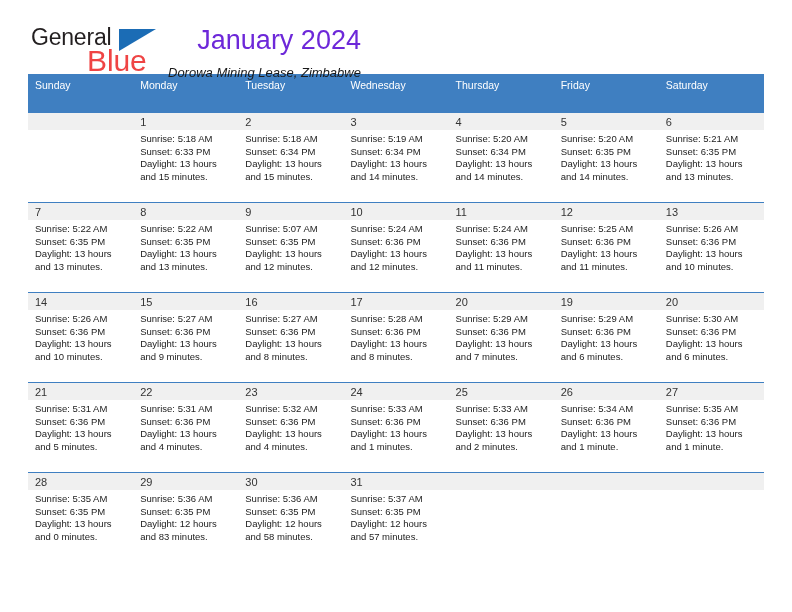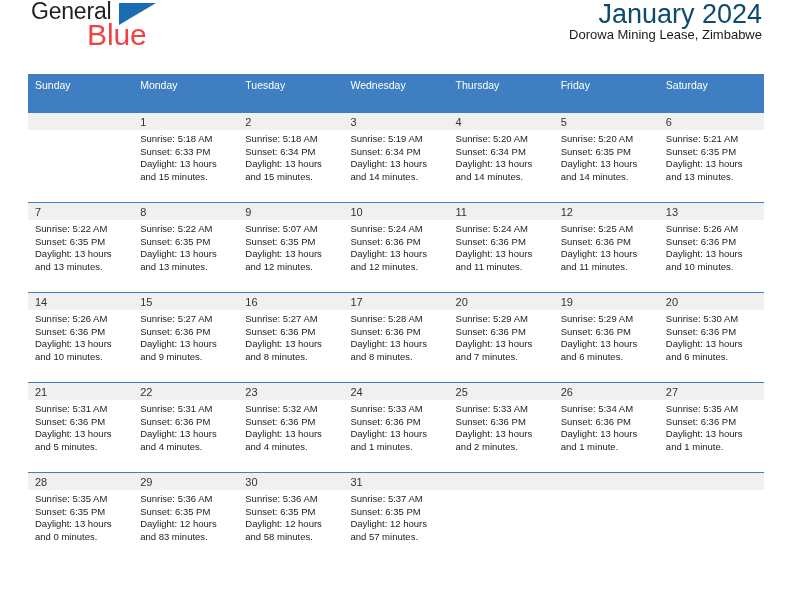--- a/index.html
+++ b/index.html
@@ -19,22 +19,22 @@
     width: 792px;
     height: 612px;
     box-sizing: border-box;
     padding: 0 28px;
   }
 
   
   .header {
     display: flex;
     align-items: flex-start;
-    justify-content: space-between;
     height: 74px;
+    padding-top: 26px;
     box-sizing: border-box;
   }
   .logo {
     position: relative;
     width: 140px;
     height: 48px;
     line-height: 1;
     user-select: none;
   }
   .logo-general {
@@ -63,30 +63,32 @@
     color: #ef4444;
     letter-spacing: -0.1px;
     font-family: "Liberation Sans", sans-serif;
   }
   .title-block {
     text-align: right;
     padding-right: 2px;
   }
   .cal-title {
     font-size: 27px;
-    color: #0c4a6e;
+    color: #6d28d9;
     letter-spacing: 0px;
     line-height: 1.05;
     font-weight: normal;
     margin: 0;
   }
   .cal-subtitle {
     font-size: 13px;
     color: #1a1a1a;
+    margin-top: 12px;
     line-height: 1.1;
+    font-style: italic;
   }
 
   
   .calendar {
     width: 736px;
     border-collapse: collapse;
     table-layout: fixed;
   }
   .calendar th {
     background: #3f7fc1;

